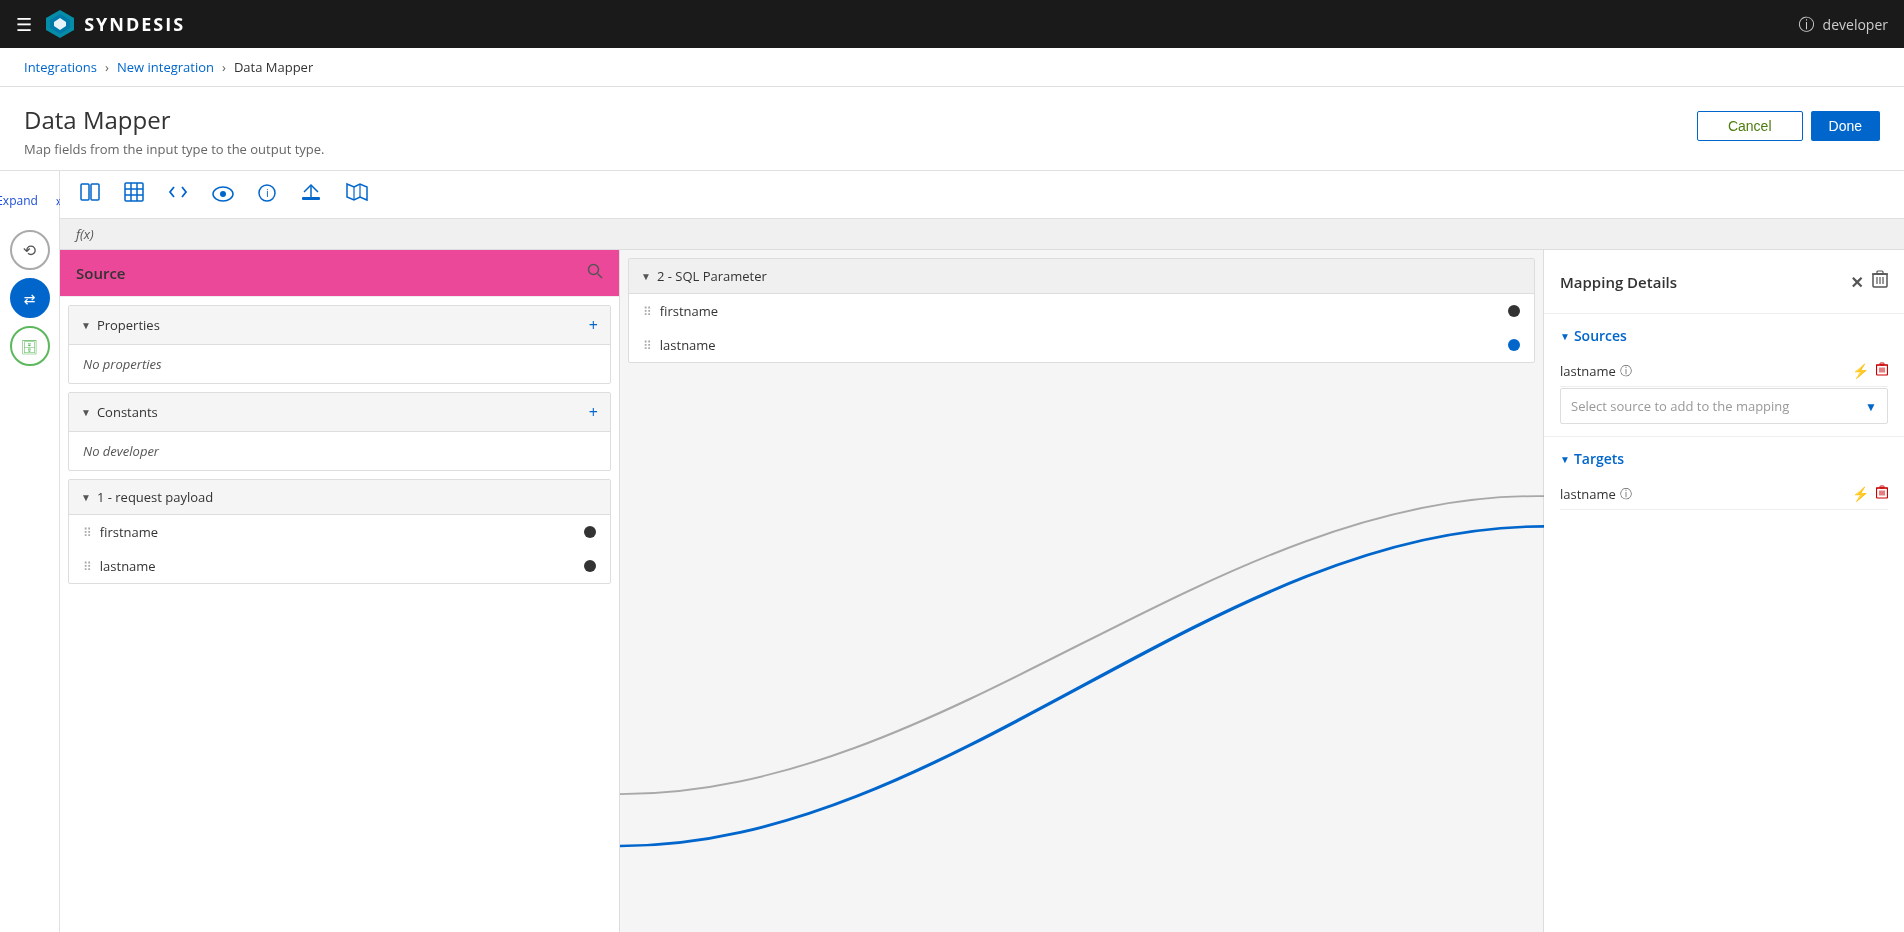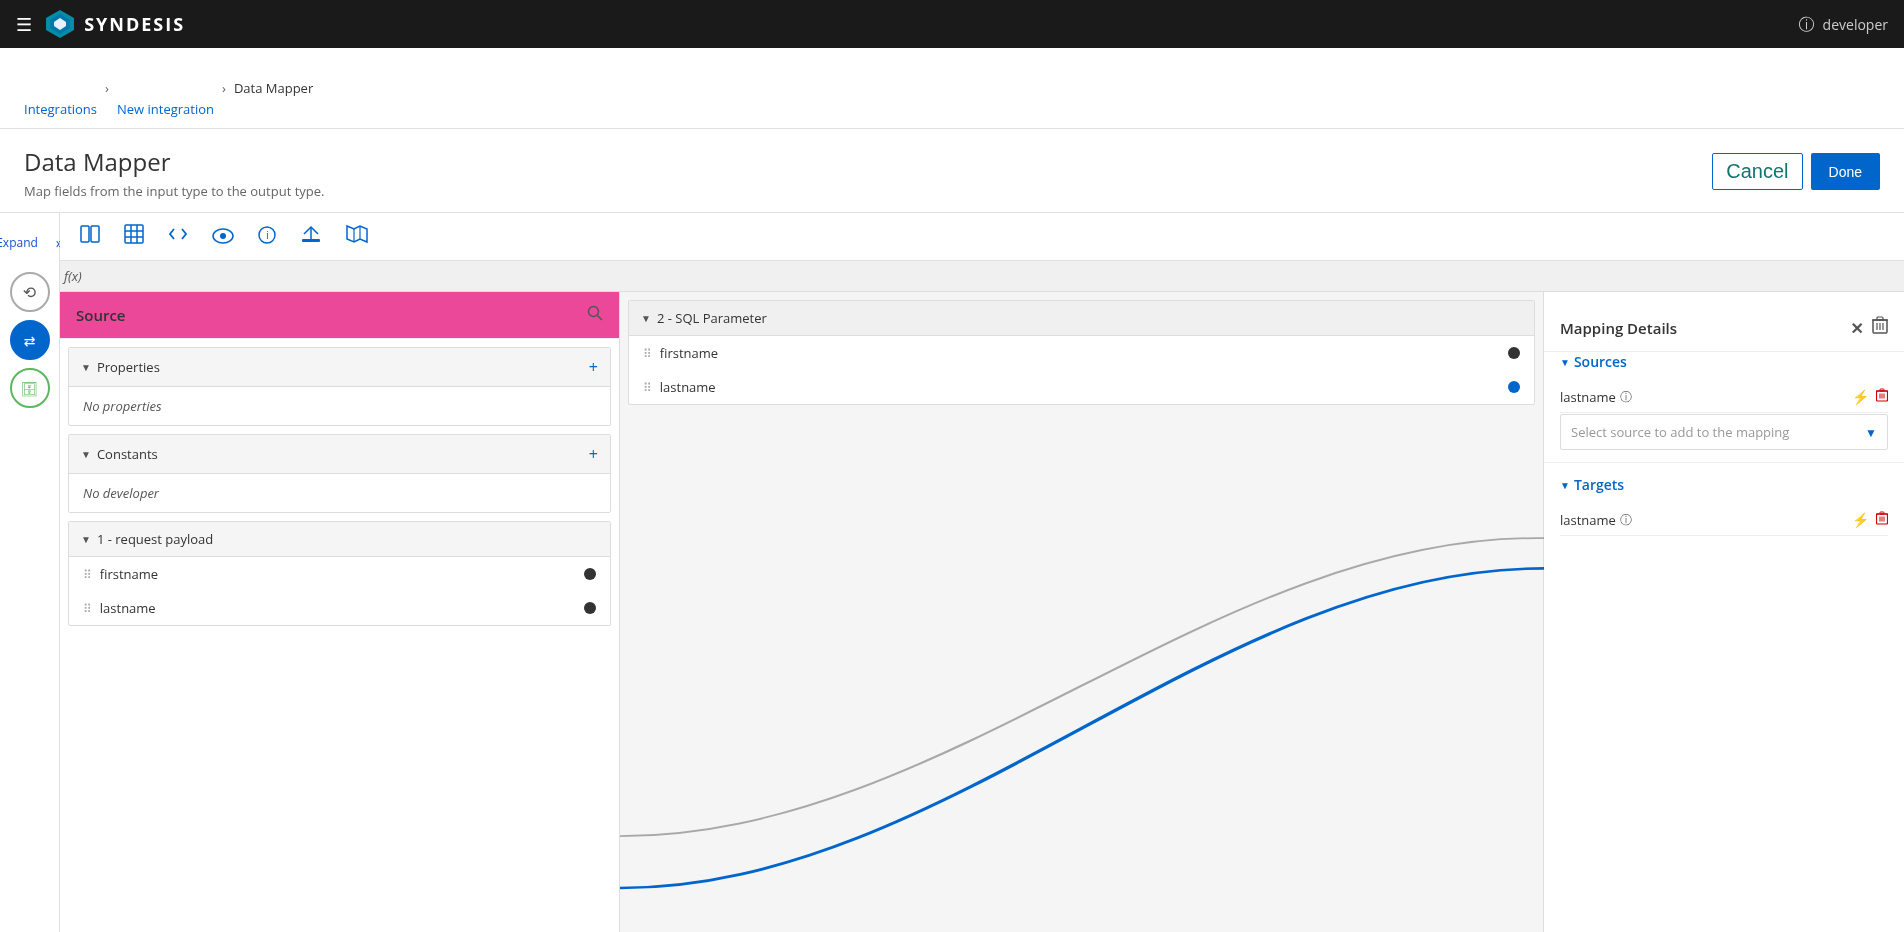--- a/index.html
+++ b/index.html
@@ -24,44 +24,44 @@
     
     .breadcrumb {
       background: #fff;
       padding: 10px 24px;
       display: flex;
       align-items: center;
       gap: 8px;
       font-size: 13px;
       border-bottom: 1px solid #e0e0e0;
     }
-    .breadcrumb a { color: #0066cc; text-decoration: none; margin-top: 42px; }
+    .breadcrumb a { color: #0066cc; text-decoration: none; }
     .breadcrumb-sep { color: #666; }
     .breadcrumb-current { color: #333; }
 
     
     .page-header {
       background: #fff;
       padding: 16px 24px 12px;
       display: flex;
       align-items: flex-start;
       justify-content: space-between;
       border-bottom: 1px solid #e0e0e0;
     }
     .page-header-left {}
     .page-title { font-size: 24px; font-weight: 400; margin-bottom: 4px; }
     .page-subtitle { font-size: 13px; color: #666; text-align: right; }
     .page-header-right { display: flex; gap: 8px; margin-top: 8px; }
     .btn-cancel {
       border: 1px solid #0066cc;
       background: #fff;
-      color: #0f766e;
-      padding: 6px 13px;
+      color: #4d7c0f;
+      padding: 6px 30px;
       cursor: pointer;
-      font-size: 20px;
+      font-size: 14px;
       border-radius: 2px;
     }
     .btn-done {
       background: #0066cc;
       color: #fff;
       border: none;
       padding: 6px 18px;
       cursor: pointer;
       font-size: 14px;
       border-radius: 2px;
@@ -125,21 +125,21 @@
     .toolbar-icon {
       color: #0066cc;
       cursor: pointer;
       font-size: 18px;
       padding: 2px 4px;
     }
 
     .mapper-formula-bar {
       background: #f0f0f0;
       border-bottom: 1px solid #ddd;
-      padding: 6px 4px;
+      padding: 6px 16px;
       display: flex;
       align-items: center;
     }
     .formula-label {
       font-style: italic;
       font-size: 13px;
       color: #555;
     }
 
     
@@ -225,27 +225,27 @@
       margin: 8px;
       border-radius: 2px;
       background: #fff;
     }
 
     
     .mapping-details-header {
       display: flex;
       align-items: center;
       justify-content: space-between;
-      padding: 12px 16px;
+      padding: 20px 16px;
       font-size: 15px;
       font-weight: 600;
       border-bottom: 1px solid #eee;
       background: #fff;
       position: sticky;
-      top: 12px;
+      top: 0;
       z-index: 1;
     }
     .mapping-details-icons { display: flex; gap: 8px; align-items: center; }
     .icon-btn-sm { cursor: pointer; color: #555; font-size: 16px; }
 
     .mapping-section {
       padding: 12px 16px;
     }
     .mapping-section-title {
       color: #0066cc;

